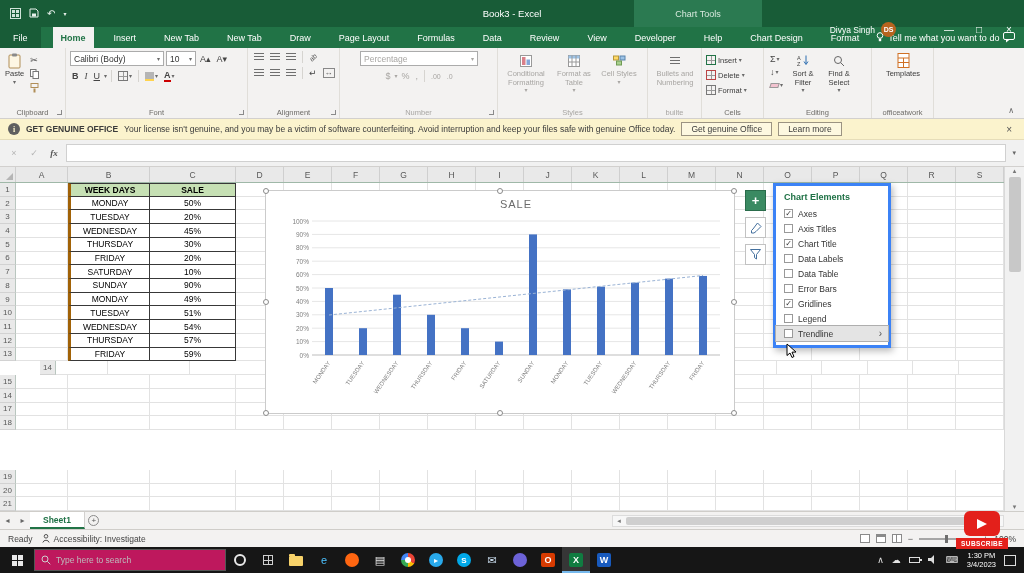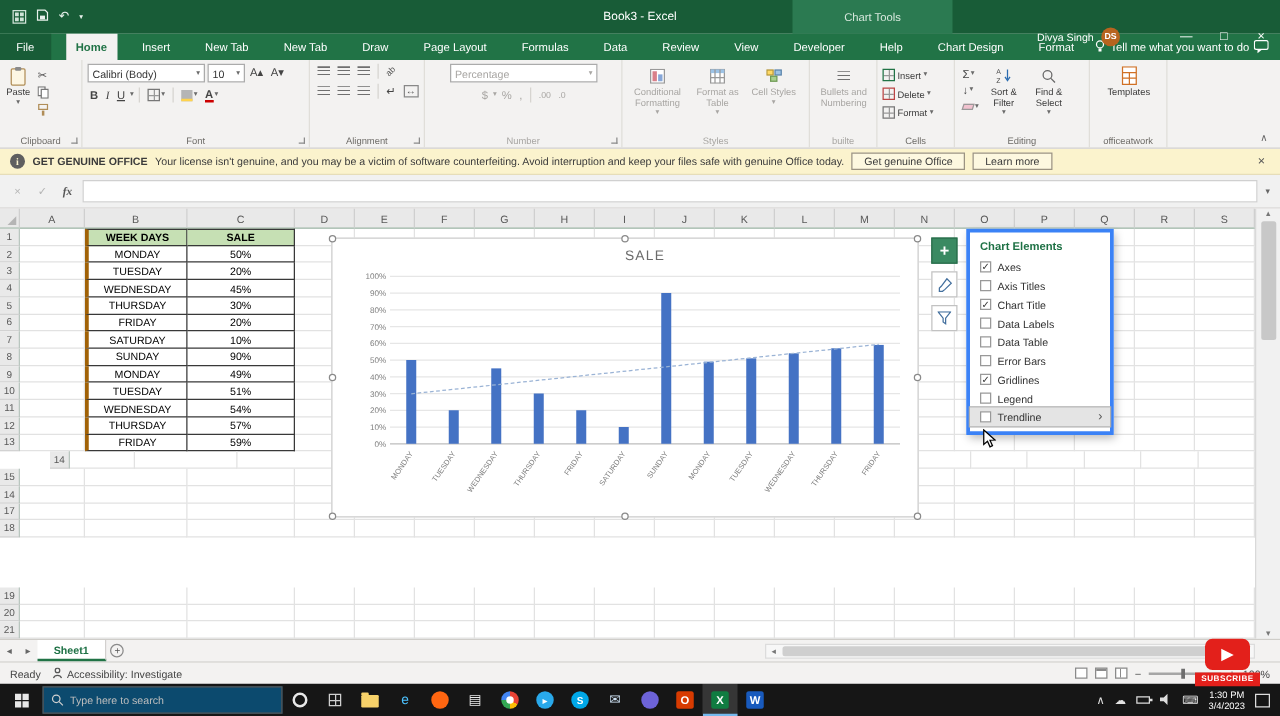--- a/index.html
+++ b/index.html
@@ -122,21 +122,21 @@
 .viewbtn.v3 { background:linear-gradient(90deg,#fff 0 3px,#8a8a8a 3px 4px,#fff 4px); }
 .zoomtrack { width:58px; height:2px; background:#a6a6a6; position:relative; }
 .zoomthumb { position:absolute; left:26px; top:-3px; width:3px; height:8px; background:#6e6e6e; }
 .zoomsign { font-size:9px; color:#555; }
 
 
 .taskbar { flex:0 0 26px; background:#161616; display:flex; align-items:stretch; color:#fff; }
 .startbtn { width:34px; display:flex; align-items:center; justify-content:center; }
 .winlogo { width:11px; height:11px; display:grid; grid-template-columns:1fr 1fr; grid-template-rows:1fr 1fr; gap:1px; }
 .winlogo i { background:#e8e8e8; }
-.searchbox { width:192px; background:#0c4a6e; border:1px solid #565656; display:flex; align-items:center; gap:5px; padding:0 6px; color:#bdbdbd; font-size:8.5px; margin:2px 0; white-space:nowrap; overflow:hidden; }
+.searchbox { width:192px; background:#be185d; border:1px solid #565656; display:flex; align-items:center; gap:5px; padding:0 6px; color:#bdbdbd; font-size:8.5px; margin:2px 0; white-space:nowrap; overflow:hidden; }
 .tbicons { display:flex; align-items:stretch; }
 .tbicon { width:28px; display:flex; align-items:center; justify-content:center; }
 .tbicon.active { background:rgba(255,255,255,.14); box-shadow:inset 0 -2px 0 #76b9ed; }
 .ic-ring { width:12px; height:12px; border:2px solid #e8e8e8; border-radius:50%; }
 .ic-dot { width:14px; height:14px; border-radius:50%; color:#fff; font-size:8px; font-weight:bold; display:flex; align-items:center; justify-content:center; }
 .ic-square { width:14px; height:14px; border-radius:2px; color:#fff; font-size:9px; font-weight:bold; display:flex; align-items:center; justify-content:center; }
 .ic-folder { width:14px; height:10px; background:#f7d26a; border-radius:1px; position:relative; margin-top:2px; }
 .ic-folder::before { content:""; position:absolute; top:-2px; left:0; width:6px; height:2px; background:#f7d26a; border-radius:1px 1px 0 0; }
 .ic-chrome { width:14px; height:14px; border-radius:50%; background:conic-gradient(#ea4335 0 120deg,#fbbc05 120deg 180deg,#34a853 180deg 270deg,#4285f4 270deg 360deg); position:relative; }
 .ic-chrome::after { content:""; position:absolute; inset:4px; background:#fff; border-radius:50%; }

